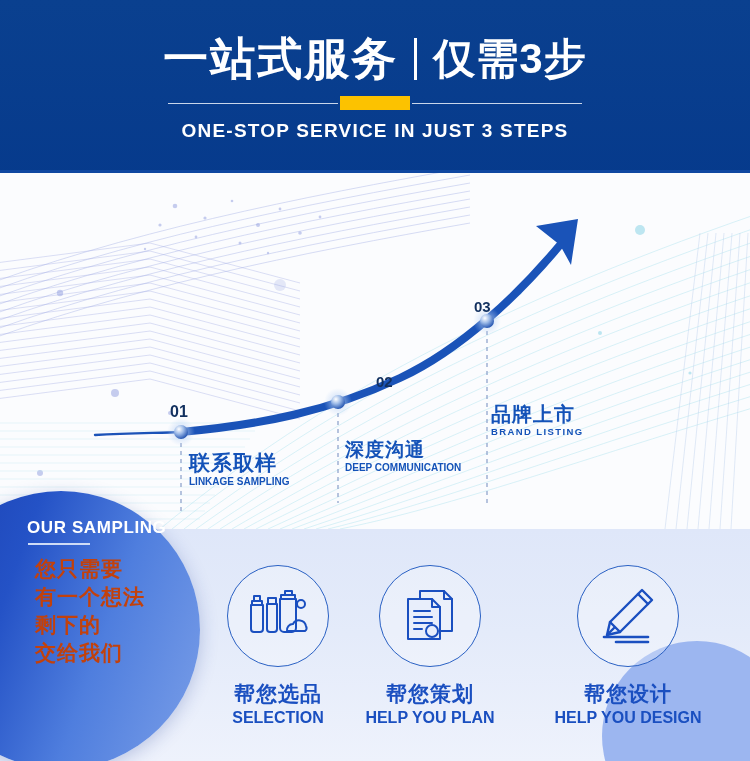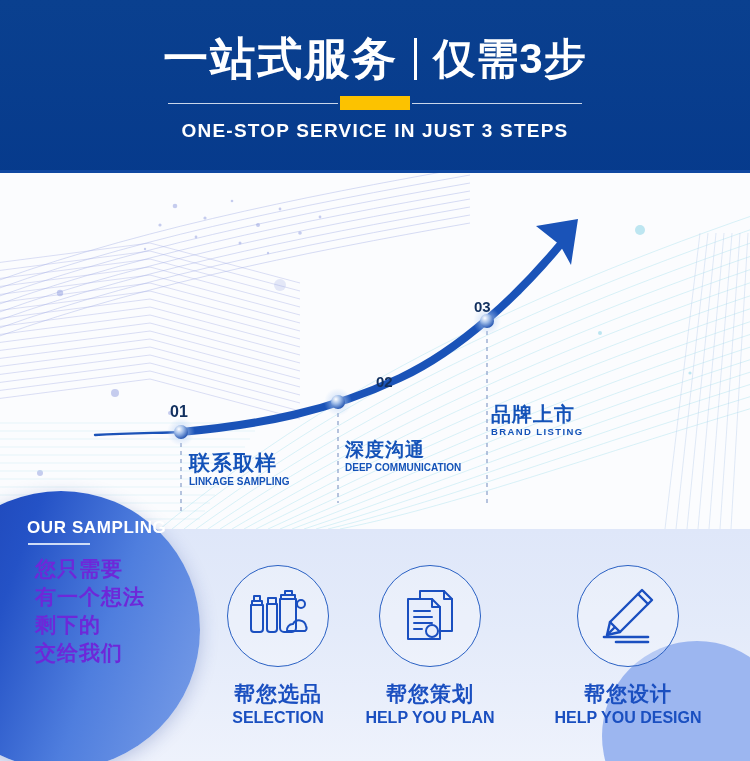--- a/index.html
+++ b/index.html
@@ -96,21 +96,21 @@
     position:absolute;left:27px;top:518px;color:#ffffff;font-size:17px;
     font-weight:bold;letter-spacing:.6px;
   }
   .our-underline{
     position:absolute;left:28px;top:543px;width:62px;height:2px;background:#cfdcf6;
   }
   .our-lines{
     position:absolute;left:35px;top:555px;width:150px;
   }
   .our-line{
-    color:#6d28d9;font-size:21px;font-weight:bold;letter-spacing:1px;line-height:28px;
+    color:#c2410c;font-size:21px;font-weight:bold;letter-spacing:1px;line-height:28px;
     white-space:nowrap;
   }
 
   .svc{
     position:absolute;width:160px;text-align:center;
   }
   .svc-circle{
     width:100px;height:100px;border-radius:50%;margin:0 auto;
     border:1.6px solid #2a61c4;
     background:rgba(255,255,255,.28);

